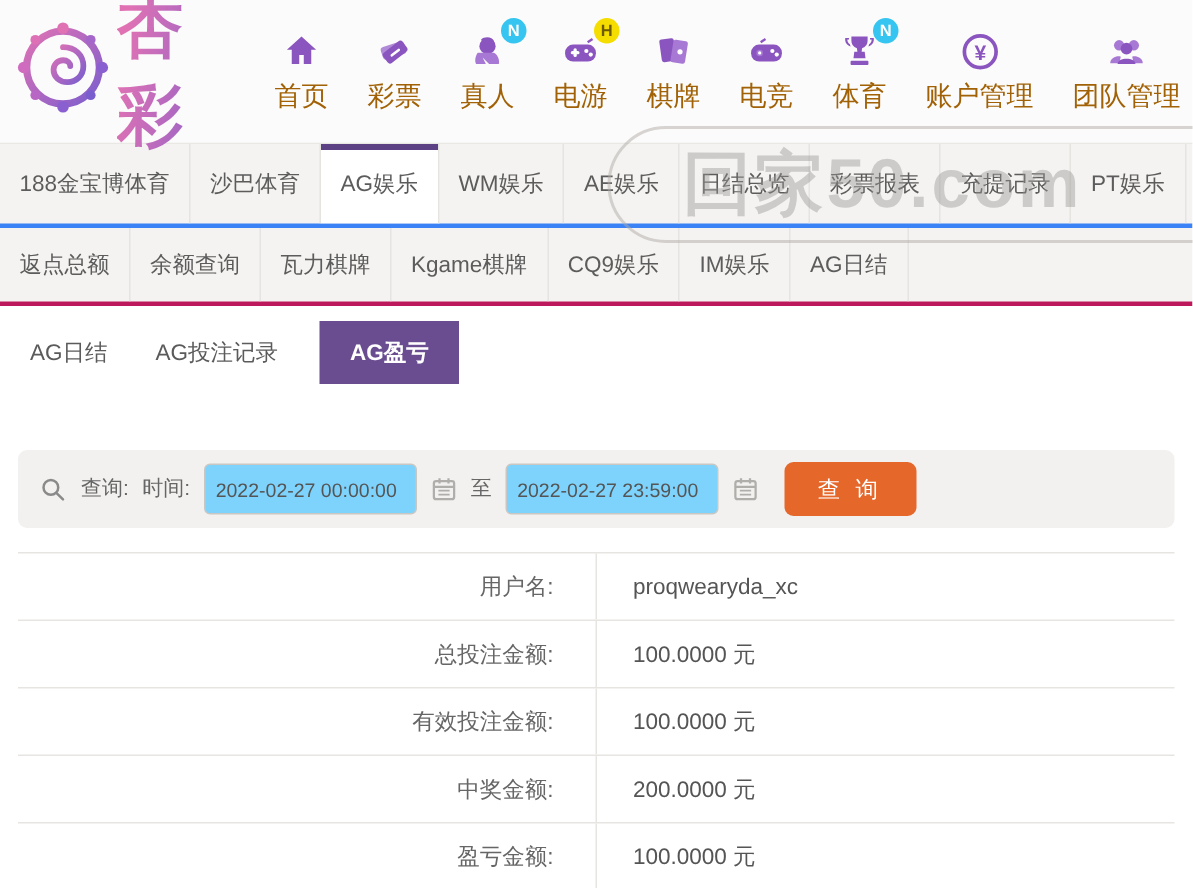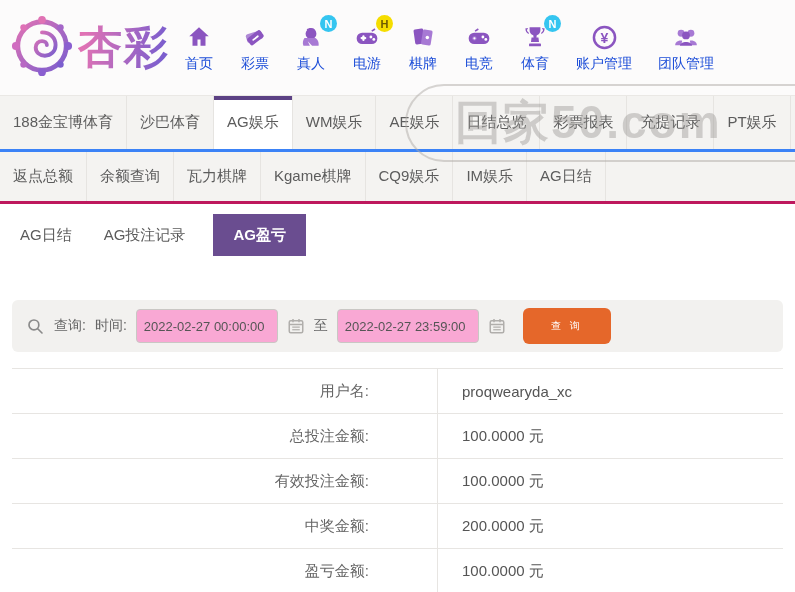--- a/index.html
+++ b/index.html
@@ -10,21 +10,21 @@
   
   .header { height:95px; background:#fcfbfb; display:flex; align-items:center;
     padding:0 8px 0 10px; position:relative; z-index:2; }
   .logo { display:flex; align-items:center; gap:4px; margin-right:14px; }
   .logo-text { font-size:44px; font-weight:bold;
     background:linear-gradient(100deg,#e072b4 10%,#7b5ece 90%);
     -webkit-background-clip:text; background-clip:text; color:transparent; letter-spacing:2px; }
   .topnav { display:flex; gap:26px; align-items:flex-end; }
   .nav-item { display:flex; flex-direction:column; align-items:center; gap:3px;
     cursor:pointer; position:relative; }
-  .nav-item .lbl { font-size:14px; color:#1d4ed8; white-space:nowrap; }
+  .nav-item .lbl { font-size:18px; color:#a16207; white-space:nowrap; }
   .nav-ico { position:relative; width:30px; height:30px; display:flex;
     align-items:center; justify-content:center; }
   .badge { position:absolute; top:-7px; right:-11px; width:17px; height:17px;
     border-radius:50%; font-size:11px; font-weight:bold; display:flex;
     align-items:center; justify-content:center; }
   .badge.blue { background:#35c5f0; color:#fff; }
   .badge.yellow { background:#f5dd00; color:#6d5a00; }
 
   
   .strip { display:flex; background:#f4f3f1; overflow:hidden; white-space:nowrap; }
@@ -39,30 +39,30 @@
     margin-top:6px; padding-left:16px; background:#fff; }
   .subtab { font-size:15px; color:#5b5b5b; cursor:pointer; padding:0 4px; }
   .subtab.active { background:#6a4d90; color:#fff; padding:0 20px; height:42px;
     display:flex; align-items:center;font-weight:bold; }
 
   
   .querybar { margin:40px 12px 0; height:52px; background:#f2f1ef;
     border-radius:6px; display:flex; align-items:center; padding:0 14px; gap:9px; }
   .q-label { font-size:14px; color:#666; white-space:nowrap; }
   .q-input { width:142px; height:34px; border:1px solid #c9c7c4; border-radius:4px;
-    background:#f9a8d4; font-size:13px; color:#555; padding:0 7px;
+    background:#7dd3fc; font-size:13px; color:#555; padding:0 7px;
     font-family:"Liberation Sans","DejaVu Sans",sans-serif; }
   .q-btn { width:88px; height:36px; background:#e5672a; border:none; border-radius:6px;
-    color:#fff; font-size:10px; letter-spacing:3px; cursor:pointer; margin-left:8px;
+    color:#fff; font-size:15px; letter-spacing:3px; cursor:pointer; margin-left:8px;
     font-family:"Liberation Sans","DejaVu Sans",sans-serif; }
   .cal { display:flex; align-items:center; cursor:pointer; }
 
   
   .report { margin:16px 12px 0; border-top:1px solid #e7e5e2; }
-  .trow { display:flex; height:45px; border-bottom:1px solid #e7e5e2; align-items:stretch;gap:40px; }
+  .trow { display:flex; height:45px; border-bottom:1px solid #e7e5e2; align-items:stretch; }
   .tlabel { width:385px; display:flex; align-items:center; justify-content:flex-end;
     padding-right:28px; font-size:15px; color:#666; }
   .tvalue { flex:1; display:flex; align-items:center; border-left:1px solid #e7e5e2;
     padding-left:24px; font-size:15px; color:#555; }
 
   
   .watermark { position:absolute; left:405px; top:84px; width:520px; height:78px;
     border:2px solid rgba(175,172,168,.5); border-radius:40px; display:flex;
     align-items:center; padding-left:48px; font-size:46px; font-weight:bold;
     color:rgba(150,148,145,.42); letter-spacing:2px; pointer-events:none; z-index:5; }

